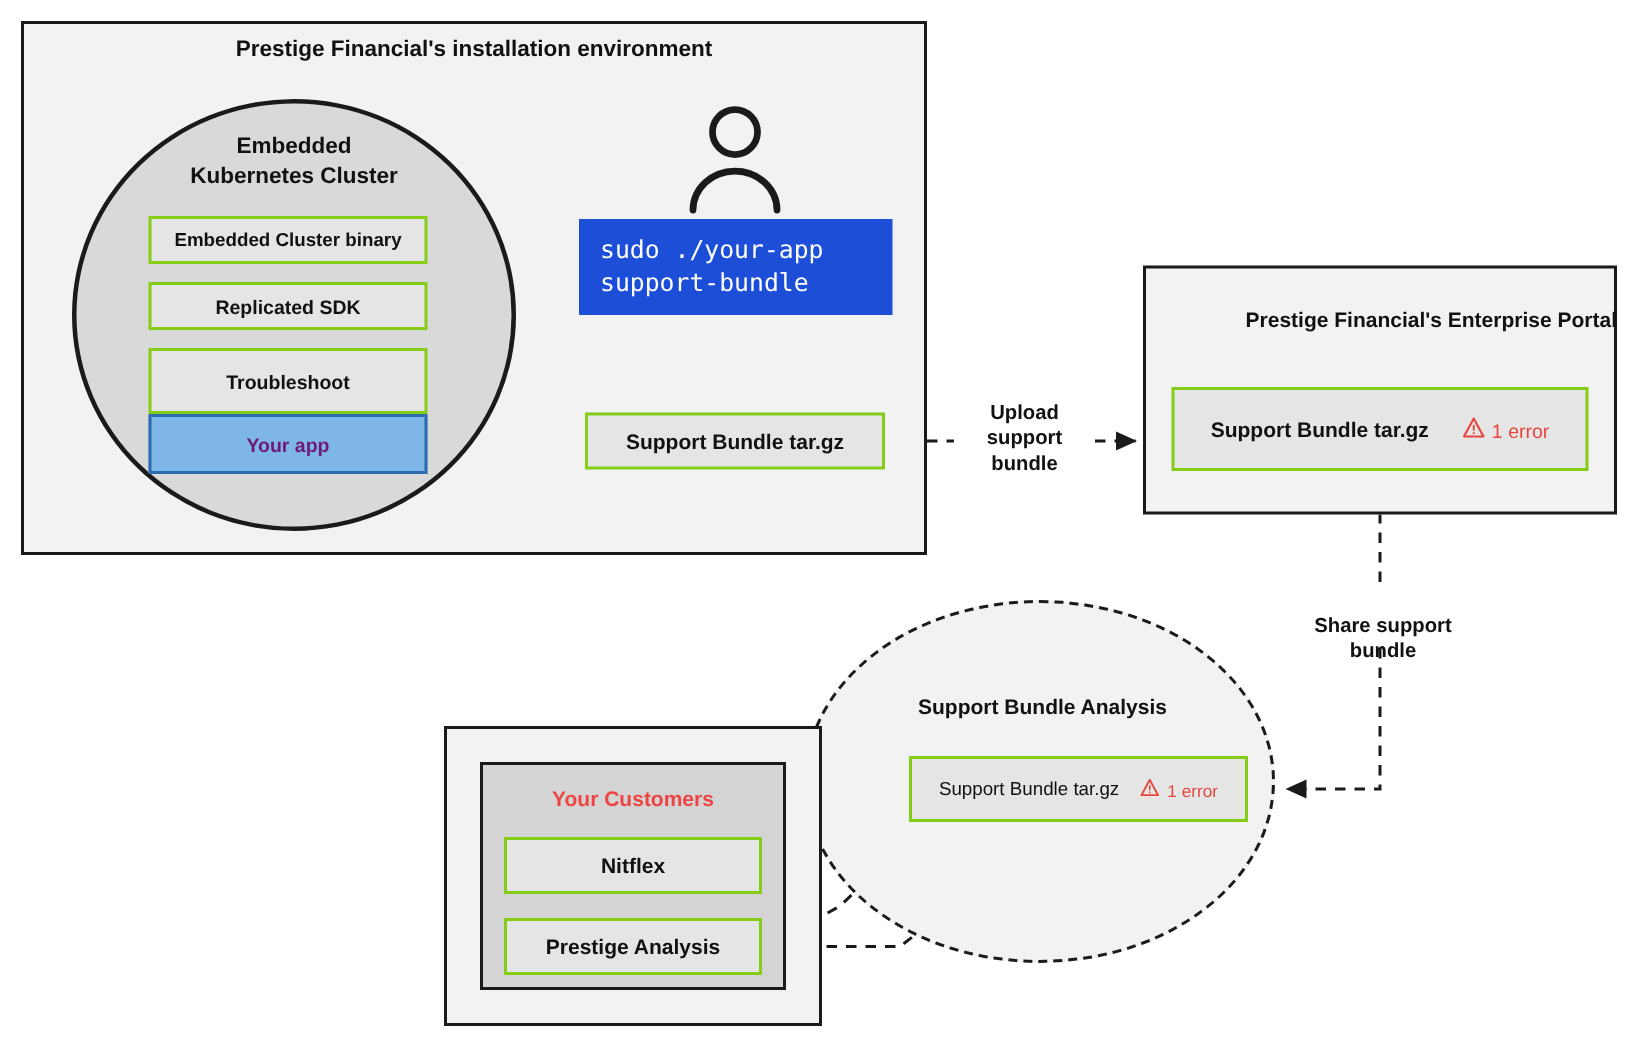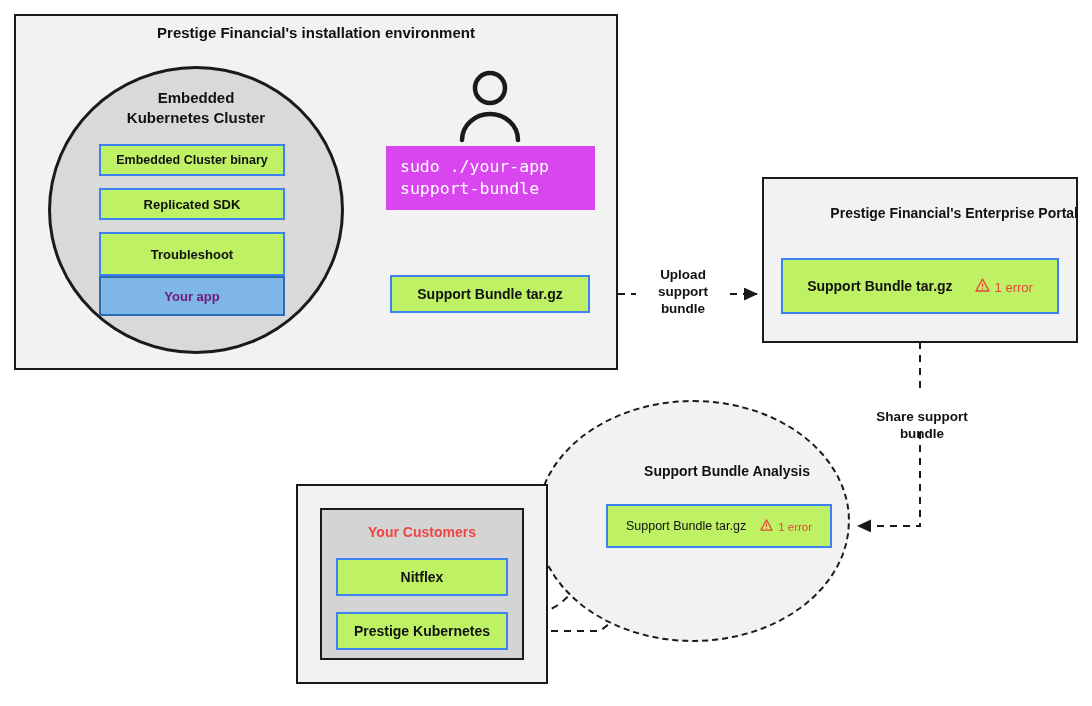--- a/index.html
+++ b/index.html
@@ -38,43 +38,43 @@
     border-radius: 50%;
     background: #d9d9d9;
   }
   .cluster-title {
     left: 60px; top: 88px; width: 272px;
     text-align: center;
     font-size: 15px; font-weight: bold; line-height: 20px; color: #111;
   }
 
   .box {
-    background: #bef264;
-    border: 2px solid #3b82f6;
+    background: #e5e5e5;
+    border: 2px solid #84cc16;
     display: flex; align-items: center; justify-content: center;
     text-align: center;
     font-size: 13px; font-weight: bold; color: #111;
   }
   .box-ecbinary { left: 99px; top: 144px; width: 186px; height: 32px; font-size: 12.5px; }
   .box-sdk      { left: 99px; top: 188px; width: 186px; height: 32px; }
   .box-trouble  { left: 99px; top: 232px; width: 186px; height: 44px; }
   .box-yourapp  {
     left: 99px; top: 276px; width: 186px; height: 40px;
     background: #7eb6e8; border: 2px solid #2b6cb0; color: #701a75;
   }
 
   
   .person {
     left: 455px; top: 70px; width: 70px; height: 74px;
   }
 
   
   .terminal {
     left: 386px; top: 146px; width: 209px; height: 64px;
-    background: #d946ef;
+    background: #1d4ed8;
     display: flex; align-items: center;
   }
   .terminal-text {
     color: #ffffff;
     font-family: "DejaVu Sans Mono", monospace;
     font-size: 16.5px;
     line-height: 22px;
     padding-left: 14px;
     white-space: pre;
   }
@@ -105,21 +105,21 @@
   .warn-tri { display: inline-block; }
 
   
   .analysis-circle {
     left: 536px; top: 400px; width: 314px; height: 242px;
     border: 2px dashed #1a1a1a;
     border-radius: 50%;
     background: #f2f2f2;
   }
   .analysis-title {
-    left: 580px; top: 463px; width: 230px; text-align: right;
+    left: 580px; top: 463px; width: 230px; text-align: center;
     font-size: 14px; font-weight: bold; color: #111;
   }
   .box-bundle-analysis {
     left: 606px; top: 504px; width: 226px; height: 44px;
     display: flex; align-items: center; justify-content: center;
     gap: 14px;
   }
   .bundle-label-sm { font-size: 12.5px; font-weight: normal; color: #111; }
 
   
@@ -246,15 +246,15 @@
           </svg>
       </span>
       <span>1 error</span>
     </span>
   </div>
 
   <div class="abs panel-vendor"></div>
   <div class="abs panel-customers"></div>
   <div class="abs panel-customers-title">Your Customers</div>
   <div class="abs box box-nitflex">Nitflex</div>
-  <div class="abs box box-prestige">Prestige Kubernetes</div>
+  <div class="abs box box-prestige">Prestige Analysis</div>
 
 </div>
 
 </body></html>

